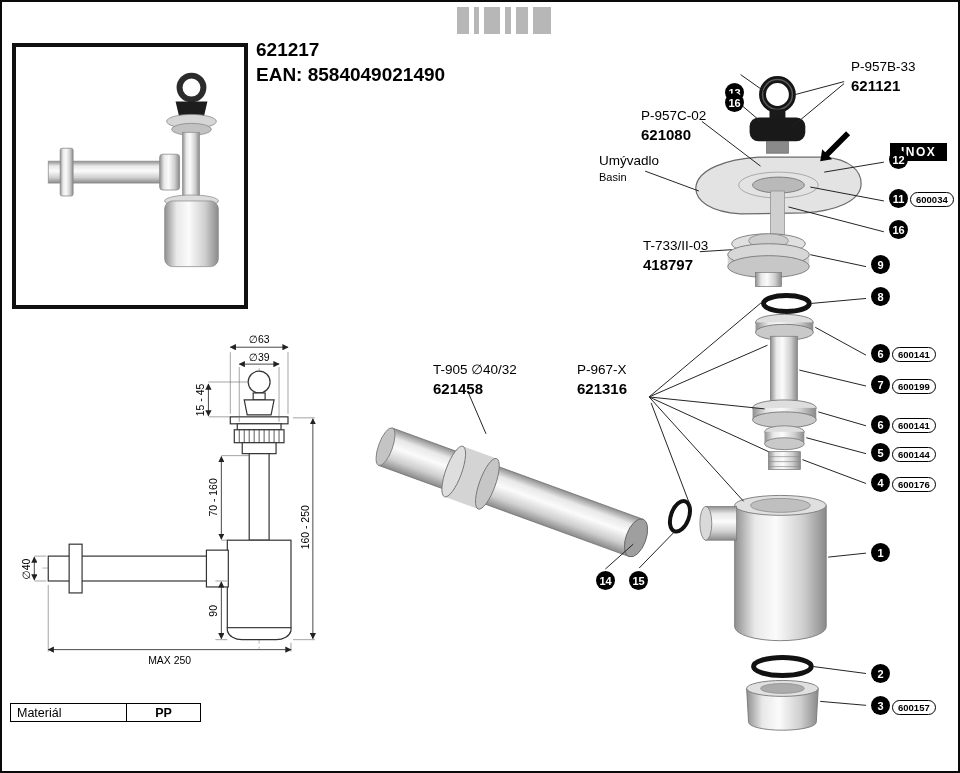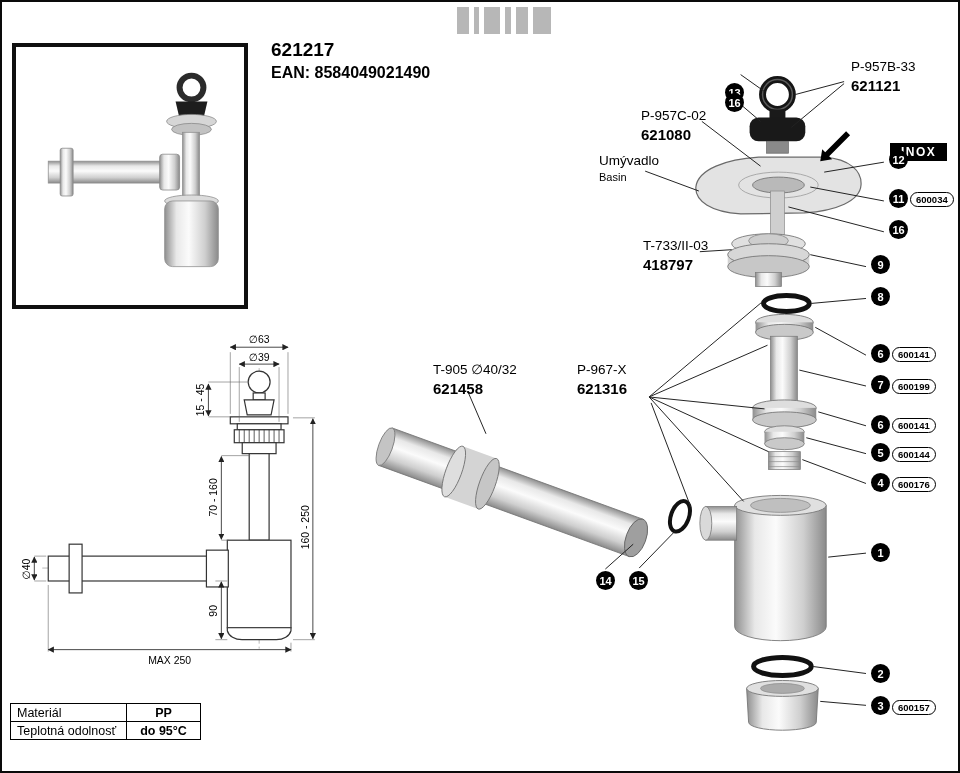--- a/index.html
+++ b/index.html
@@ -10,23 +10,23 @@
   .bar { position:absolute; left:0; top:5px; width:448px; height:27px;
          background:linear-gradient(180deg,#cccccc,#9c9c9c);
          display:flex; align-items:center; padding-left:12px;
          font-weight:bold; font-size:17px; letter-spacing:.3px; }
   .stripes { position:absolute; left:455px; top:5px; height:27px; display:flex; gap:5px; }
   .stripe { height:27px; background:#b7b7b7; }
 
   .photo-frame { position:absolute; left:10px; top:41px; width:236px; height:266px;
                  border:4px solid #101010; background:transparent; }
 
-  .prodcode { position:absolute; left:269px; top:37px; }
+  .prodcode { position:absolute; left:254px; top:37px; }
   .prodcode .num { font-weight:bold; font-size:19px; }
-  .prodcode .ean { font-weight:bold; font-size:16px; margin-top:3px; }
+  .prodcode .ean { font-weight:bold; font-size:19px; margin-top:3px; }
 
   .plabel { position:absolute; font-size:13.5px; line-height:1.3; }
   .plabel .pcode { font-weight:bold; font-size:15px; }
   .plabel .sub { font-size:11px; }
 
   .inoxbox { position:absolute; left:888px; top:111px; background:#000; color:#fff;
              font-weight:bold; font-size:12px; letter-spacing:1.5px; padding:2px 11px;margin-top:30px; }
 
   .badge { position:absolute; width:19px; height:19px; border-radius:50%;
            background:#000; color:#fff; font-weight:bold; font-size:11px;
@@ -301,20 +301,16 @@
   <div class="codebox" style="left:890px; top:445px;">600144</div>
   <div class="codebox" style="left:890px; top:475px;">600176</div>
   <div class="codebox" style="left:890px; top:698px;">600157</div>
 
   <table class="spec">
     <tbody>
     <tr>
       <td class="l">Materiál</td>
       <td class="v">PP</td>
     </tr>
-    <tr>
-      <td class="l">Teplotná odolnosť</td>
-      <td class="v">do 95°C</td>
-    </tr>
   </tbody>
     </table>
 
 </div>
 
 </body></html>

